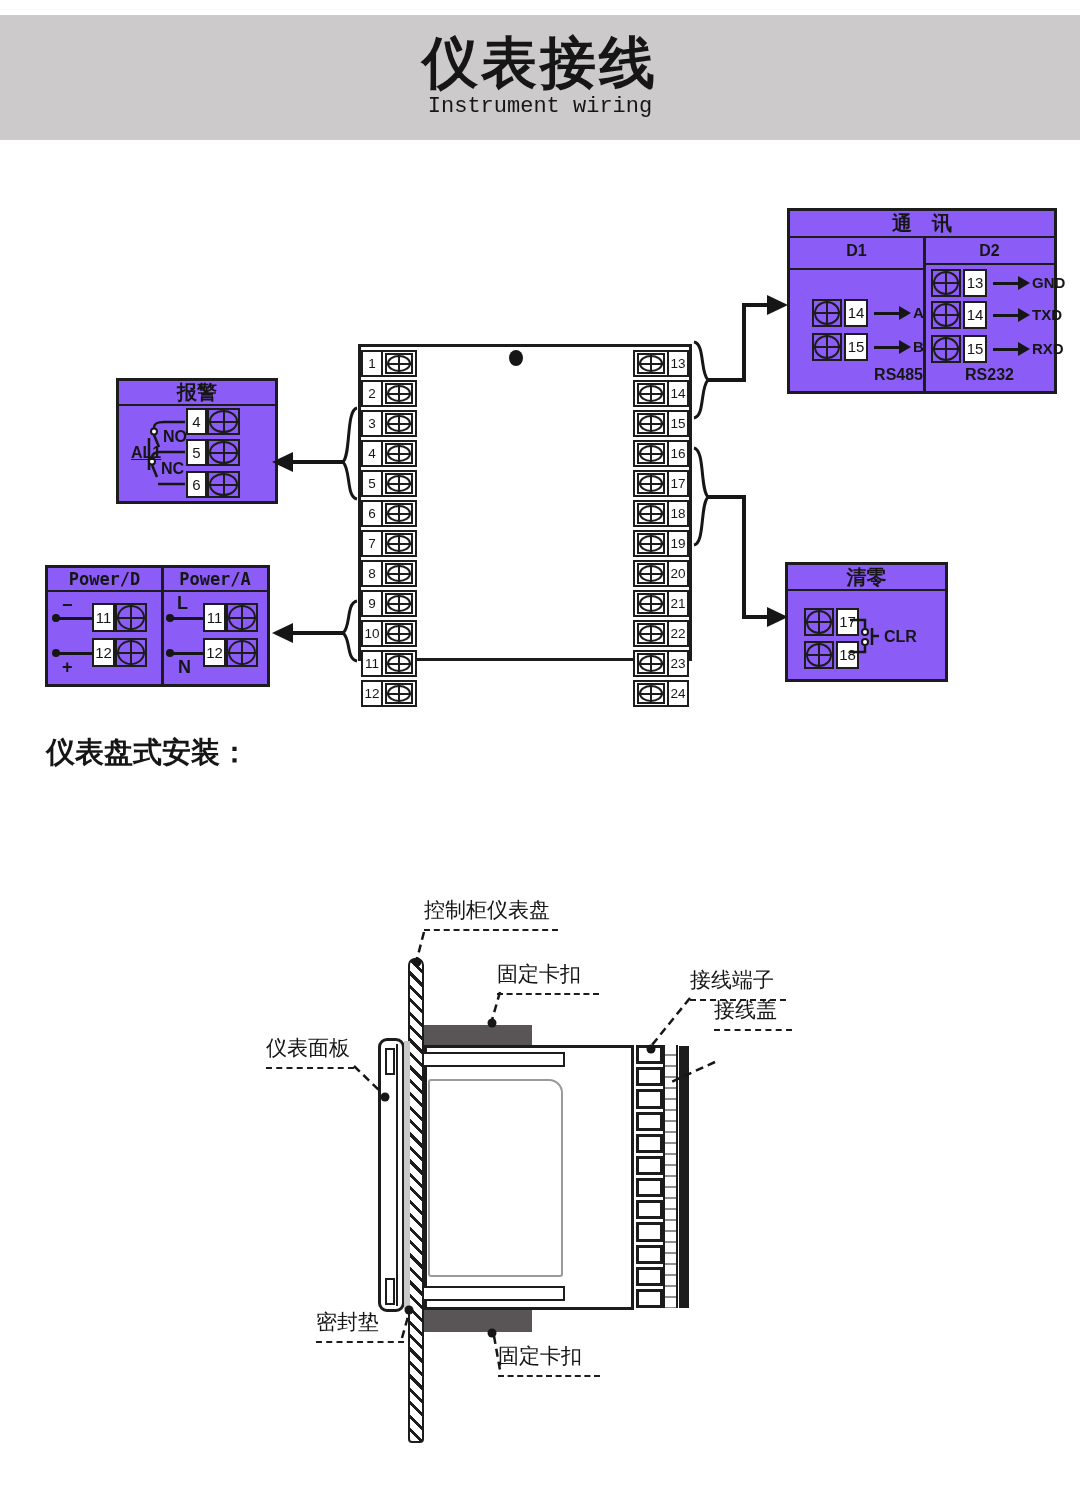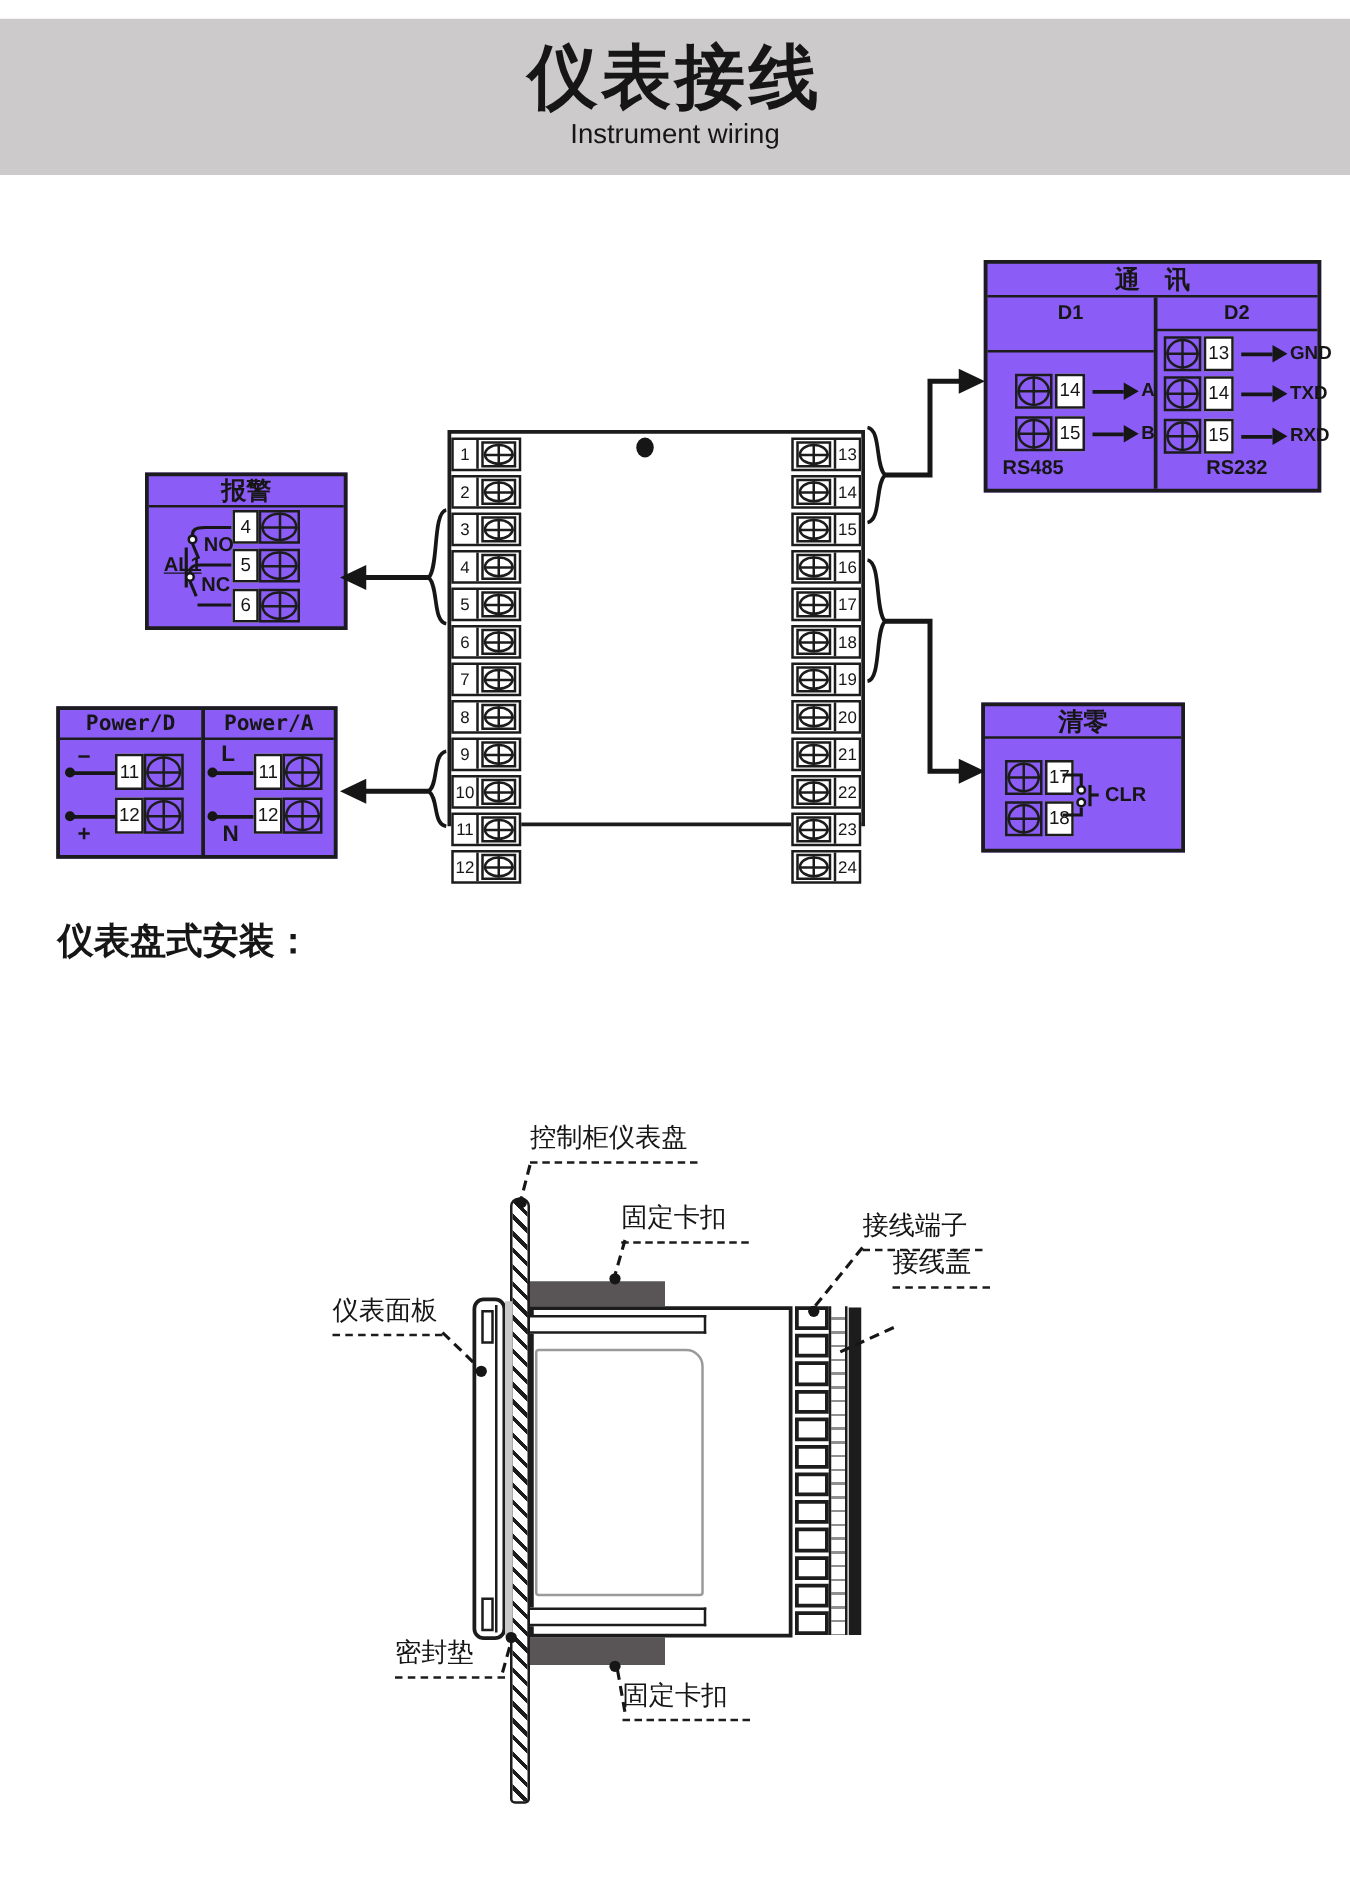--- a/index.html
+++ b/index.html
@@ -1,21 +1,21 @@
 <!DOCTYPE html>
 <html><head>
 <meta charset="utf-8">
 <style>
   html,body{margin:0;padding:0;background:#fff;}
   .page{position:relative;width:1080px;height:1505px;background:#fff;overflow:hidden;
         font-family:"DejaVu Sans","Liberation Sans",sans-serif;color:#161616;}
   
   .band{position:absolute;left:0;top:15px;width:1080px;height:125px;background:#cccaca;text-align:center;}
   .title{margin-top:18px;font-size:56px;font-weight:bold;letter-spacing:3px;line-height:60px;}
-  .subtitle{font-size:22px;line-height:24px;margin-top:2px;font-family:Liberation Sans, sans-serif;}
+  .subtitle{font-size:22px;line-height:24px;margin-top:2px;font-family:Liberation Mono, monospace;}
   
   .abs{position:absolute;}
   .box{position:absolute;border:3px solid #1c1c1c;background:#8b5cf6;box-sizing:border-box;}
   .boxtitle{border-bottom:2.5px solid #1c1c1c;text-align:center;font-weight:bold;font-size:20px;box-sizing:border-box;}
   .screw{display:inline-block;position:relative;border:2px solid #1c1c1c;background:
       linear-gradient(#1c1c1c,#1c1c1c) center/100% 2px no-repeat,
       linear-gradient(#1c1c1c,#1c1c1c) center/2px 100% no-repeat;box-sizing:border-box;}
   .screw::before{content:"";position:absolute;inset:0;border:2px solid #1c1c1c;border-radius:50%;}
   .ncell{display:inline-block;box-sizing:border-box;border:2.5px solid #1c1c1c;background:#fff;
          font:15px/24px "Liberation Sans",sans-serif;text-align:center;}
@@ -251,39 +251,39 @@
   <span class="pline" style="left:169px;top:652px;width:34px;"></span>
   <span class="psign" style="left:178px;top:658px;">N</span>
   <div class="tu abs" style="left:203px;top:638px;">
       <span class="ncell" style="width:23px;height:29px;line-height:25px;">12</span>
       <span class="screw" style="width:32px;height:29px;"></span>
     </div>
 
   <div class="box" style="left:787px;top:208px;width:270px;height:186px;">
     <div class="boxtitle" style="height:27px;line-height:25px;">通　讯</div>
     <div style="position:absolute;left:133px;top:27px;bottom:0;width:2.5px;background:#1c1c1c;"></div>
-    <div class="abs" style="left:0;top:27px;width:133px;height:44px;border-bottom:2.5px solid #1c1c1c;text-align:center;font:bold 16px/26px 'Liberation Sans',sans-serif;box-sizing:border-box;">D1</div>
+    <div class="abs" style="left:0;top:27px;width:133px;height:32px;border-bottom:2.5px solid #1c1c1c;text-align:center;font:bold 16px/26px 'Liberation Sans',sans-serif;box-sizing:border-box;">D1</div>
     <div class="abs" style="left:135px;top:27px;right:0;height:27px;border-bottom:2.5px solid #1c1c1c;text-align:center;font:bold 16px/26px 'Liberation Sans',sans-serif;box-sizing:border-box;">D2</div>
     <div class="crow" style="left:22px;top:88px;">
         <span class="tu">
           <span class="screw sc30"></span>
           <span class="ncell" style="width:24px;height:28px;line-height:24px;margin-left:2px;">14</span>
         </span>
         <span class="sigarr"></span>
         <span class="siglabel">A</span>
       </div>
     <div class="crow" style="left:22px;top:122px;">
         <span class="tu">
           <span class="screw sc30"></span>
           <span class="ncell" style="width:24px;height:28px;line-height:24px;margin-left:2px;">15</span>
         </span>
         <span class="sigarr"></span>
         <span class="siglabel">B</span>
       </div>
-    <div class="abs" style="left:12px;top:155px;width:133px;text-align:left;font:bold 16px/18px 'Liberation Sans',sans-serif;">RS485</div>
+    <div class="abs" style="left:0;top:155px;width:133px;text-align:right;font:bold 16px/18px 'Liberation Sans',sans-serif;">RS485</div>
     <div class="crow" style="left:141px;top:58px;">
         <span class="tu">
           <span class="screw sc30"></span>
           <span class="ncell" style="width:24px;height:28px;line-height:24px;margin-left:2px;">13</span>
         </span>
         <span class="sigarr"></span>
         <span class="siglabel">GND</span>
       </div>
     <div class="crow" style="left:141px;top:90px;">
         <span class="tu">

